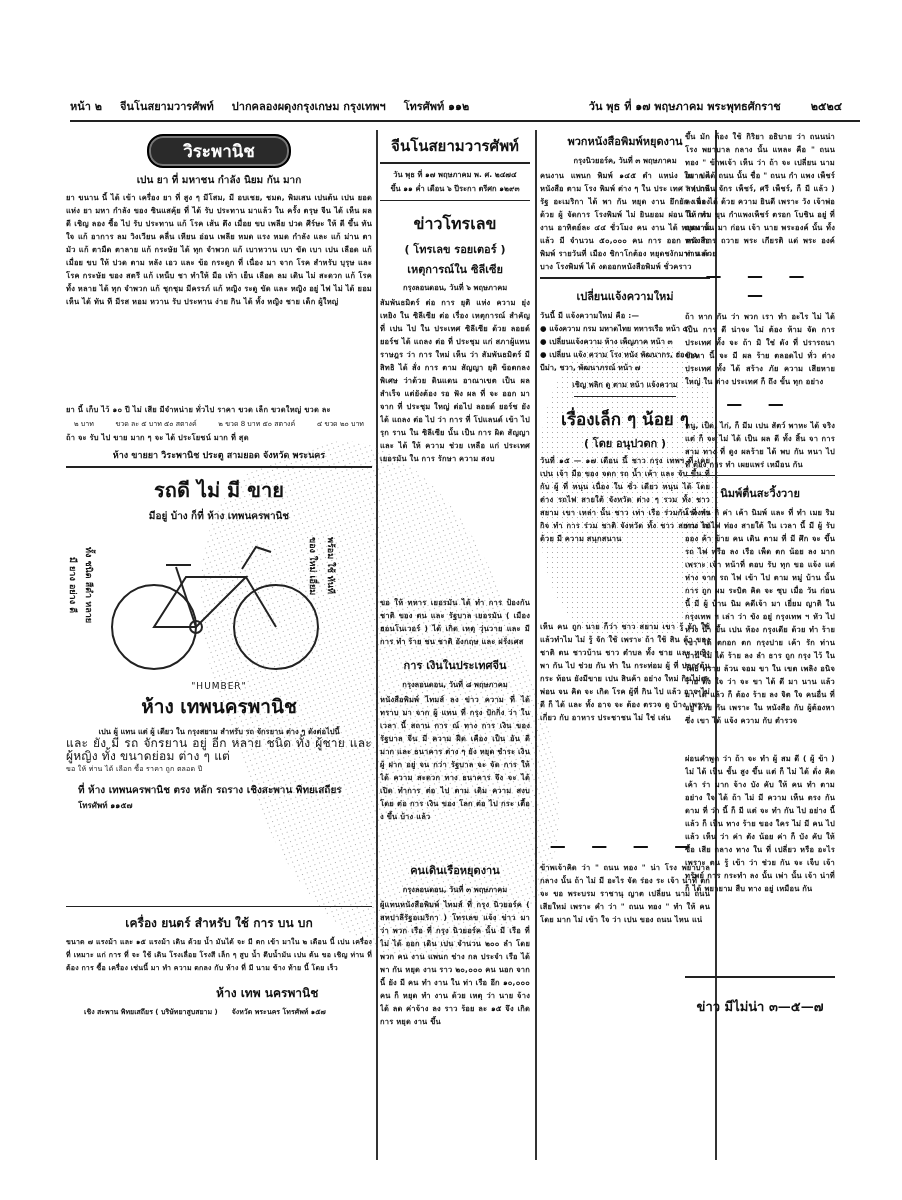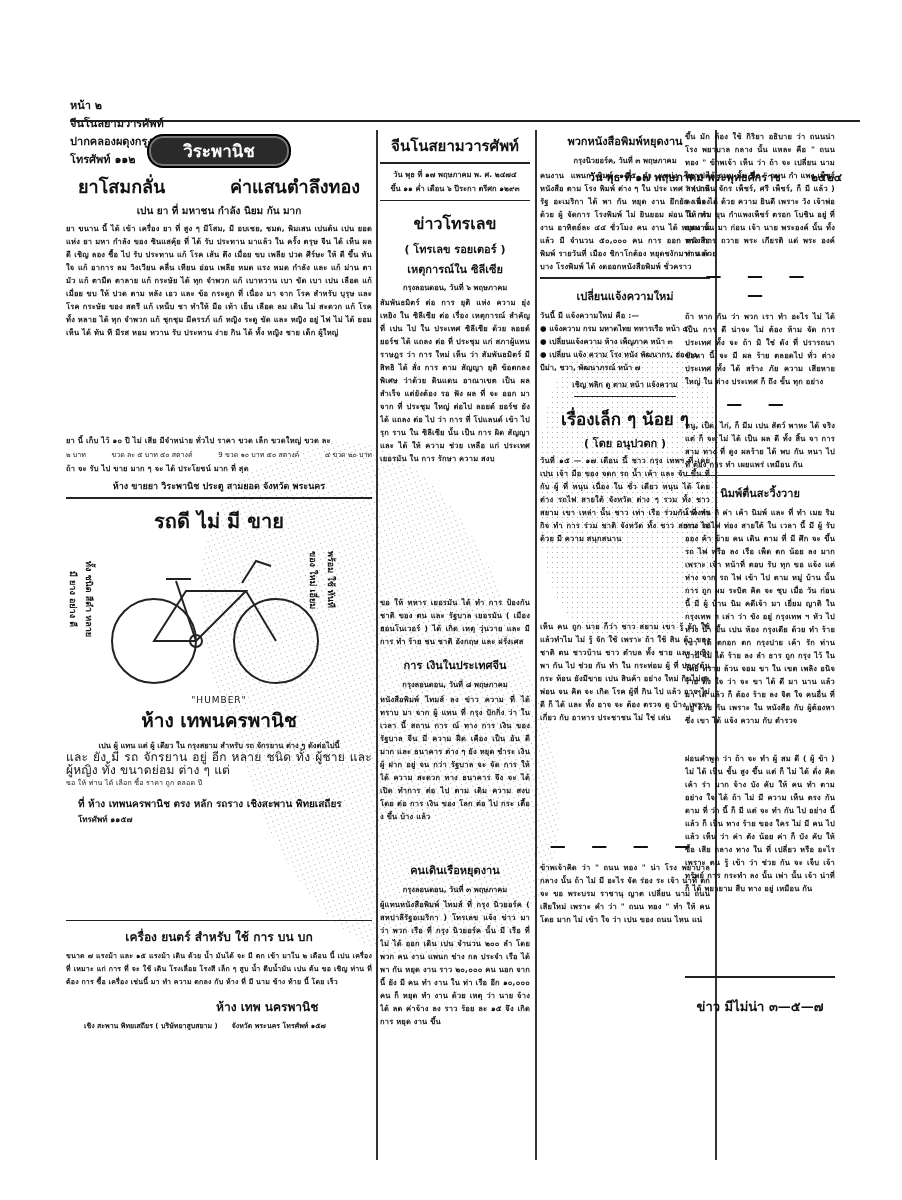--- a/index.html
+++ b/index.html
@@ -1,36 +1,36 @@
 <!DOCTYPE html>
 <html><head>
 <meta charset="utf-8">
 <style>
   html,body{margin:0;padding:0;background:#fff;}
   body{width:902px;height:1200px;position:relative;overflow:hidden;font-family:"DejaVu Sans",sans-serif;color:#111;}
   .page{position:absolute;left:0;top:0;width:902px;height:1200px;background:#fff;}
-  .masthead{position:absolute;left:70px;top:96px;width:790px;height:20px;display:flex;font-size:11px;font-weight:bold;white-space:nowrap;flex-direction:column;}
+  .masthead{position:absolute;left:70px;top:96px;width:790px;height:20px;display:flex;align-items:center;font-size:11px;font-weight:bold;white-space:nowrap;}
   .masthead span{margin-right:18px;}
   .masthead .right{margin-left:auto;display:flex;gap:12px;}
   .mast-rule{position:absolute;left:70px;top:120px;width:790px;height:2px;background:#222;}
   .col{position:absolute;top:128px;overflow:hidden;}
   .c1{left:66px;width:306px;height:1030px;}
   .c2{left:380px;width:150px;height:1030px;}
   .c3{left:540px;width:170px;height:1030px;}
   .c4{left:685px;width:150px;height:1030px;}
   .vrule{position:absolute;top:130px;width:2px;background:#333;}
   .body-text{font-size:7.5px;line-height:13px;text-align:justify;font-weight:bold;letter-spacing:0.2px;}
   .body-text.light{font-weight:normal;}
   .center{text-align:center;}
   .rule{height:2px;background:#222;margin:4px 0;}
   .rule.thin{height:1px;}
   .banner{margin:6px auto 4px;width:140px;height:30px;border-radius:16px;background:#2a2a2a;color:#fff;font-weight:bold;font-size:17px;text-align:center;line-height:30px;border:2px solid #000;box-shadow:inset 0 0 0 2px #777;}
   .ad-head{display:flex;justify-content:space-between;font-size:18px;font-weight:bold;margin:4px 12px 2px;}
   .sub{font-size:10px;text-align:center;font-weight:bold;margin:2px 0 4px;}
-  .price-row{display:flex;justify-content:space-between;font-size:7px;margin:2px 0;}
+  .price-row{display:flex;justify-content:space-between;font-size:7px;margin:2px 8px;}
   .big-title{font-size:20px;font-weight:bold;text-align:center;margin:6px 0 2px;}
   .bike{position:relative;height:150px;margin:4px 0;}
   .brand{font-size:9px;text-align:center;letter-spacing:1px;}
   .shop-title{font-size:19px;font-weight:bold;text-align:center;margin:0 0 4px;}
   .brands{display:grid;grid-template-columns:1fr 1fr;font-size:9px;font-weight:bold;row-gap:7px;padding:4px 14px;}
   .vlabel{position:absolute;writing-mode:vertical-rl;font-size:9px;font-weight:bold;}
   .dots{position:absolute;background-image:radial-gradient(#666 0.6px,transparent 0.8px);background-size:5px 5px;opacity:0.55;pointer-events:none;}
   .paper-title{font-size:15px;font-weight:bold;text-align:center;margin:6px 0 4px;}
   .date-line{font-size:7.5px;font-weight:bold;text-align:center;line-height:14px;}
   .news-title{font-size:16px;font-weight:bold;text-align:center;margin:10px 0 4px;}
@@ -61,38 +61,35 @@
 
   <div class="vrule" style="left:376px;height:1030px;"></div>
   <div class="vrule" style="left:535px;height:1030px;"></div>
   <div class="vrule" style="left:715px;height:1030px;"></div>
 
   <div class="dots" style="left:230px;top:440px;width:300px;height:520px;transform:rotate(-20deg);border-radius:40%;"></div>
   <div class="dots" style="left:540px;top:340px;width:180px;height:300px;border-radius:40%;"></div>
 
   <div class="col c1">
     <div class="banner">วิระพานิช</div>
-    <div class="ad-head">
-      <span>ยาโสมกลั่น</span>
-      <span>ค่าแสนตำลึงทอง</span>
-    </div>
     <div class="sub">เปน ยา ที่ มหาชน กำลัง นิยม กัน มาก</div>
     <div class="body-text" style="height:212px;overflow:hidden;">ยา ขนาน นี้ ได้ เข้า เครื่อง ยา ที่ สูง ๆ มีโสม, มี อบเชย, ชมด, พิมเสน เปนต้น เปน ยอด แห่ง ยา มหา กำลัง ของ ซินแสคุ้ย ที่ ได้ รับ ประทาน มาแล้ว ใน ครั้ง ตรุษ จีน ได้ เห็น ผล ดี เชิญ ลอง ซื้อ ไป รับ ประทาน แก้ โรค เส้น ตึง เมื่อย ขบ เพลีย ปวด ศีร์ษะ ให้ ดี ขึ้น ทัน ใจ แก้ อาการ ลม วิงเวียน คลื่น เหียน อ่อน เพลีย หมด แรง หมด กำลัง และ แก้ ม่าน ตา มัว แก้ ตามืด ตาลาย แก้ กระษัย ได้ ทุก จำพวก แก้ เบาหวาน เบา ขัด เบา เปน เลือด แก้ เมื่อย ขบ ให้ ปวด ตาม หลัง เอว และ ข้อ กระดูก ที่ เนื่อง มา จาก โรค สำหรับ บุรุษ และ โรค กระษัย ของ สตรี แก้ เหน็บ ชา ทำให้ มือ เท้า เย็น เลือด ลม เดิน ไม่ สะดวก แก้ โรค ทั้ง หลาย ได้ ทุก จำพวก แก้ ชุกชุม มีครรภ์ แก้ หญิง ระดู ขัด และ หญิง อยู่ ไฟ ไม่ ได้ ยอม เห็น ได้ ทัน ที มีรส หอม หวาน รับ ประทาน ง่าย กิน ได้ ทั้ง หญิง ชาย เด็ก ผู้ใหญ่</div>
     <div class="body-text">ยา นี้ เก็บ ไว้ ๑๐ ปี ไม่ เสีย มีจำหน่าย ทั่วไป ราคา ขวด เล็ก ขวดใหญ่ ขวด ละ</div>
     <div class="price-row">
       <span>๒ บาท</span>
       <span>ขวด ละ ๕ บาท ๕๐ สตางค์</span>
-      <span>9 ขวด ๑๐ บาท ๕๐ สตางค์</span>
+      <span>๒ ขวด 8 บาท ๕๐ สตางค์</span>
       <span>๔ ขวด ๒๐ บาท</span>
     </div>
     <div class="body-text">ถ้า จะ รับ ไป ขาย มาก ๆ จะ ได้ ประโยชน์ มาก ที่ สุด</div>
     <div class="center" style="font-size:9px;font-weight:bold;margin:4px 0;">ห้าง ขายยา วิระพานิช ประตู สามยอด จังหวัด พระนคร</div>
     <div class="rule"></div>
 
     <div class="big-title">รถดี ไม่ มี ขาย</div>
+    <div class="sub">มีอยู่ บ้าง ก็ที่ ห้าง เทพนครพานิช</div>
     <div class="bike">
       <span class="vlabel" style="left:0;top:30px;">มี ยาง อย่าง ดี</span>
       <span class="vlabel" style="left:16px;top:20px;">ทั้ง ชนิด สีดำ หลาย</span>
       <span class="vlabel" style="left:240px;top:10px;">ของ ใหม่ เอี่ยม</span>
       <span class="vlabel" style="left:258px;top:10px;">พร้อม ใช้ ทันที</span>
       <svg width="306" height="150" viewBox="0 0 306 150">
         <g fill="none" stroke="#222" stroke-width="2">
           <circle cx="88" cy="100" r="42"></circle>
           <circle cx="210" cy="100" r="42"></circle>
           <path d="M88 100 L130 100 L180 50 L120 50 Z"></path>

